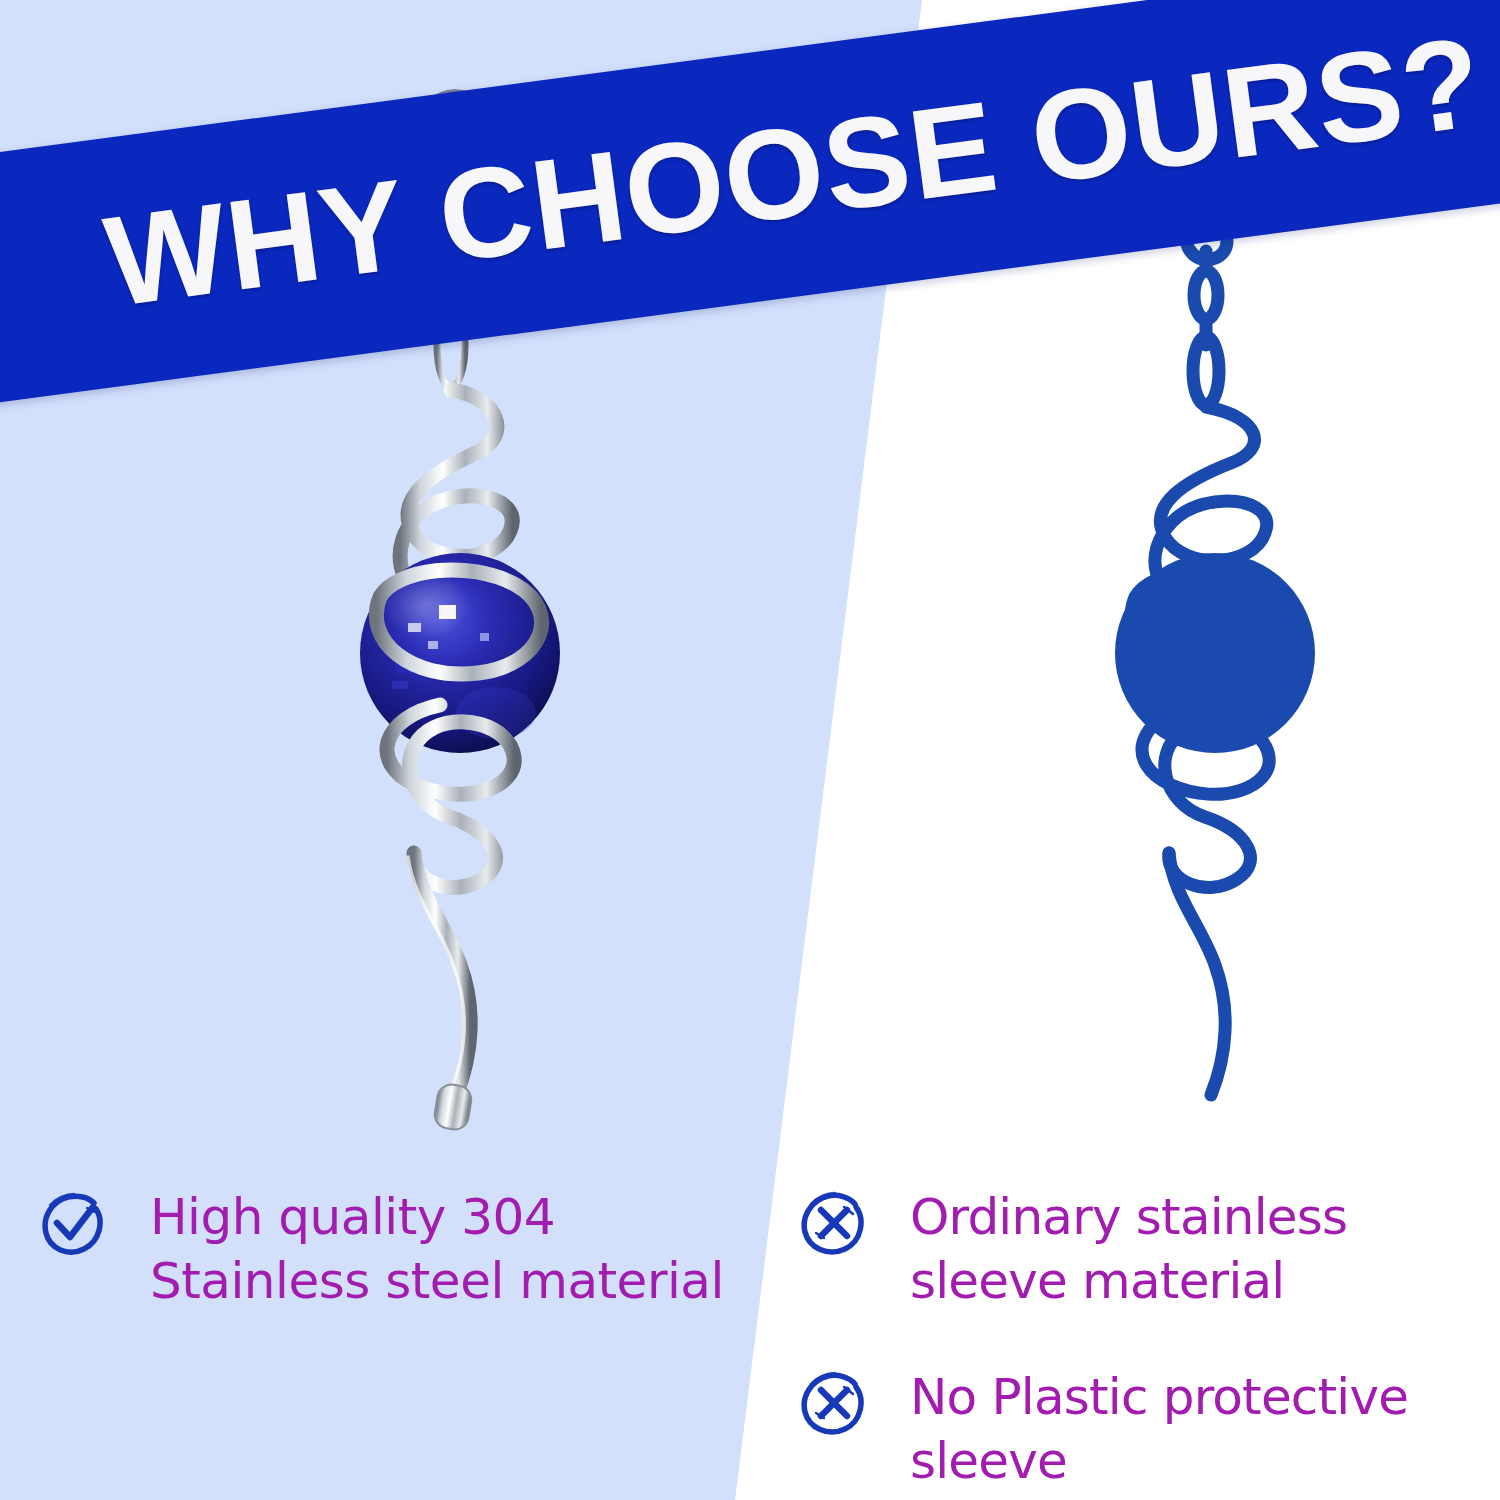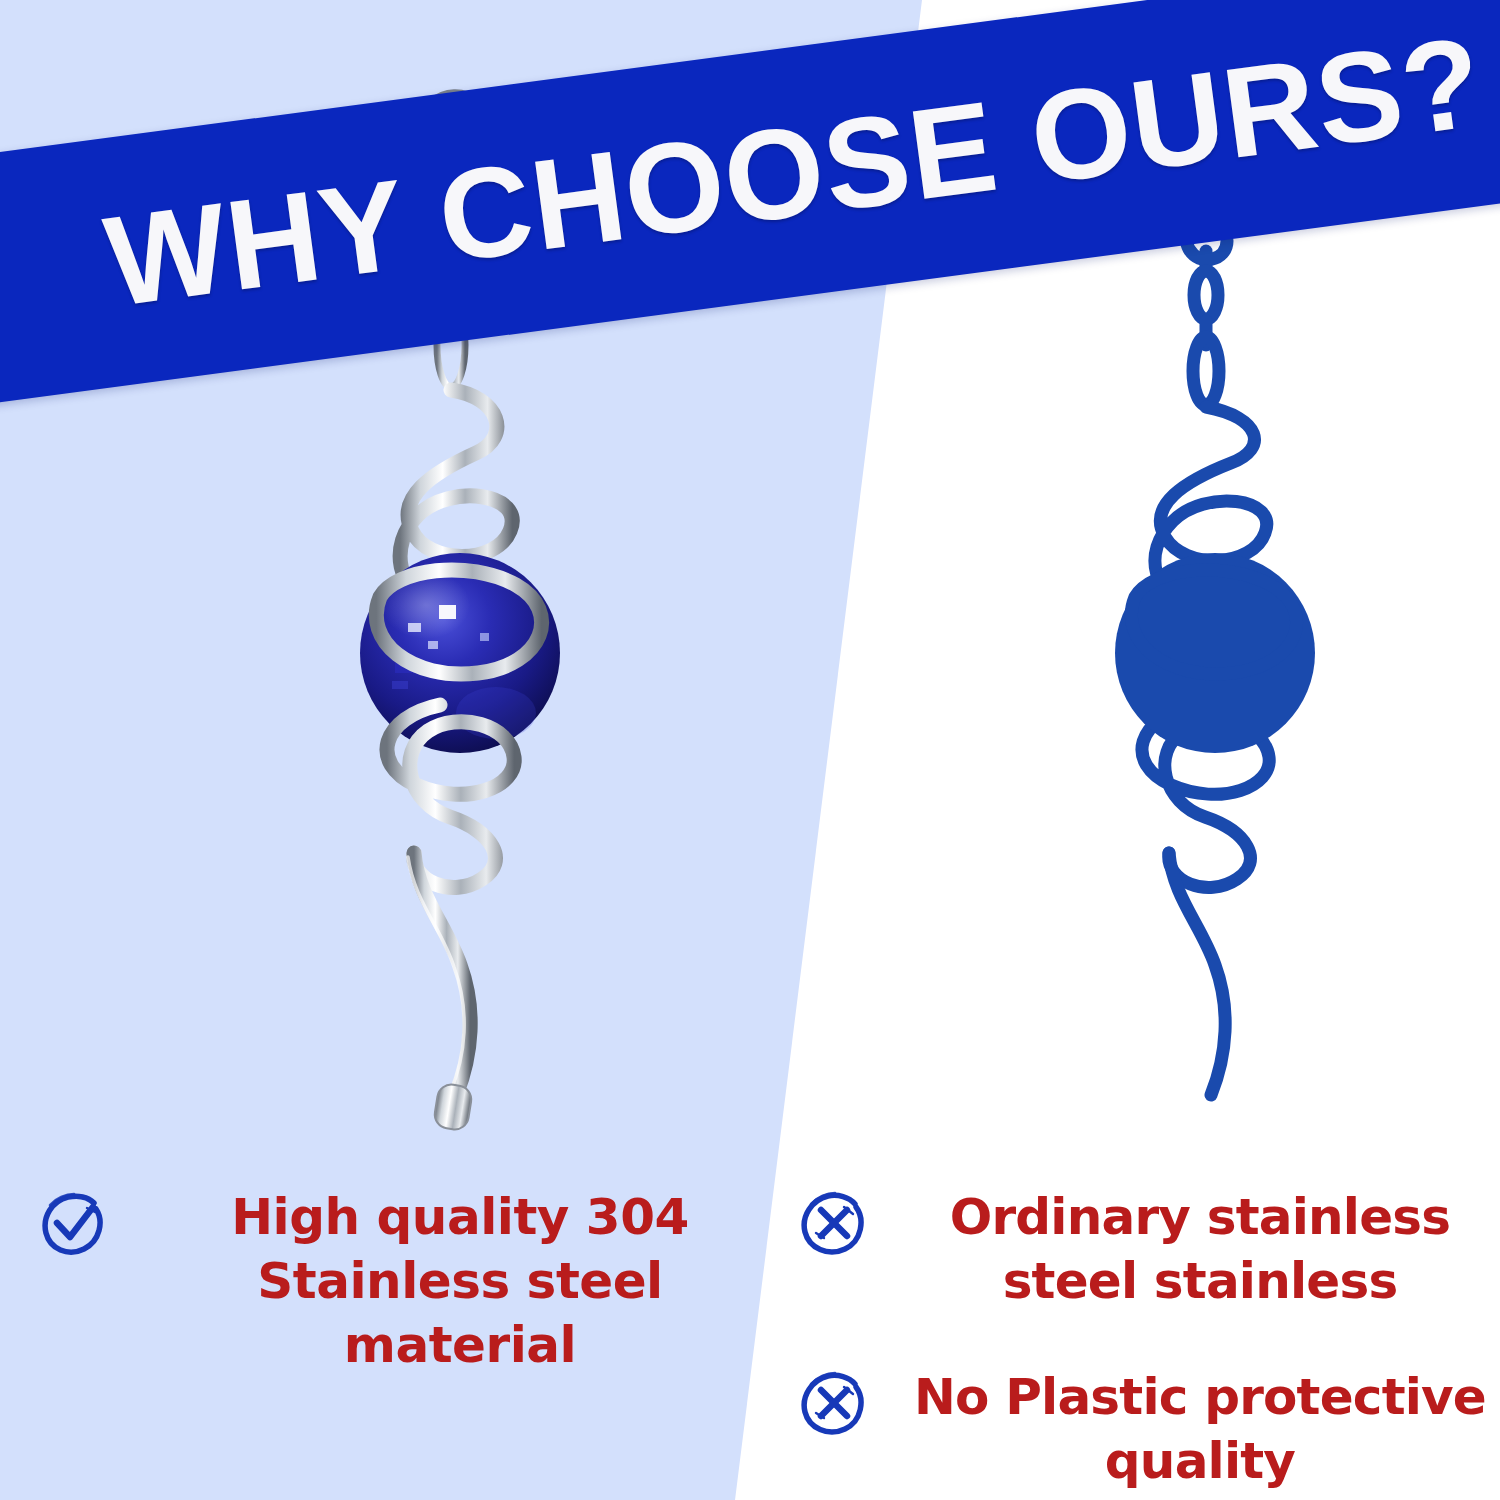--- a/index.html
+++ b/index.html
@@ -62,25 +62,24 @@
   }
   .bullet .icon{
     flex:0 0 auto;
     width:68px;height:68px;
     margin-right:42px;
     margin-top:4px;
   }
   .bullet .label{
     font-size:50px;
     line-height:1.28;
-    color:#b91c1c;
+    color:#a21caf;
     font-family:"DejaVu Sans", sans-serif;
-    font-weight:700;
+    font-weight:400;
     letter-spacing:-0.5px;
-    text-align:center;
   }
   .bullets-right .bullet .label{letter-spacing:-0.8px;}
 </style>
 </head>
 <body>
 
 <div id="stage">
 
   <div class="bg-white"></div>
   <div class="bg-left"></div>
@@ -255,33 +254,33 @@
         <svg viewBox="0 0 68 68" width="68" height="68" xmlns="http://www.w3.org/2000/svg">
           <path d="M56 18 C 65 30, 62 52, 45 60 C 28 68, 9 59, 5 43
                    C 1 27, 12 11, 28 7 C 38 5, 49 8, 55 15" fill="none" stroke="#1739b8" stroke-width="5.5" stroke-linecap="round"></path>
           <path d="M11 15 C 17 8, 27 4, 35 4" fill="none" stroke="#1739b8" stroke-width="2.6" stroke-linecap="round" opacity=".85"></path>
           <path d="M21 21 L47 47" fill="none" stroke="#1739b8" stroke-width="6.5" stroke-linecap="round"></path>
           <path d="M47 21 L21 47" fill="none" stroke="#1739b8" stroke-width="6.5" stroke-linecap="round"></path>
           <path d="M44 18 L53 25" fill="none" stroke="#1739b8" stroke-width="2.4" stroke-linecap="round"></path>
           <path d="M24 49 L16 44" fill="none" stroke="#1739b8" stroke-width="2.4" stroke-linecap="round"></path>
         </svg>
       </span>
-      <span class="label">Ordinary stainless steel stainless</span>
+      <span class="label">Ordinary stainless sleeve material</span>
     </div>
 
     <div class="bullet">
       <span class="icon">
         <svg viewBox="0 0 68 68" width="68" height="68" xmlns="http://www.w3.org/2000/svg">
           <path d="M56 18 C 65 30, 62 52, 45 60 C 28 68, 9 59, 5 43
                    C 1 27, 12 11, 28 7 C 38 5, 49 8, 55 15" fill="none" stroke="#1739b8" stroke-width="5.5" stroke-linecap="round"></path>
           <path d="M11 15 C 17 8, 27 4, 35 4" fill="none" stroke="#1739b8" stroke-width="2.6" stroke-linecap="round" opacity=".85"></path>
           <path d="M21 21 L47 47" fill="none" stroke="#1739b8" stroke-width="6.5" stroke-linecap="round"></path>
           <path d="M47 21 L21 47" fill="none" stroke="#1739b8" stroke-width="6.5" stroke-linecap="round"></path>
           <path d="M44 18 L53 25" fill="none" stroke="#1739b8" stroke-width="2.4" stroke-linecap="round"></path>
           <path d="M24 49 L16 44" fill="none" stroke="#1739b8" stroke-width="2.4" stroke-linecap="round"></path>
         </svg>
       </span>
-      <span class="label">No Plastic protective quality</span>
+      <span class="label">No Plastic protective sleeve</span>
     </div>
 
   </div>
 
 </div>
 
 </body></html>

